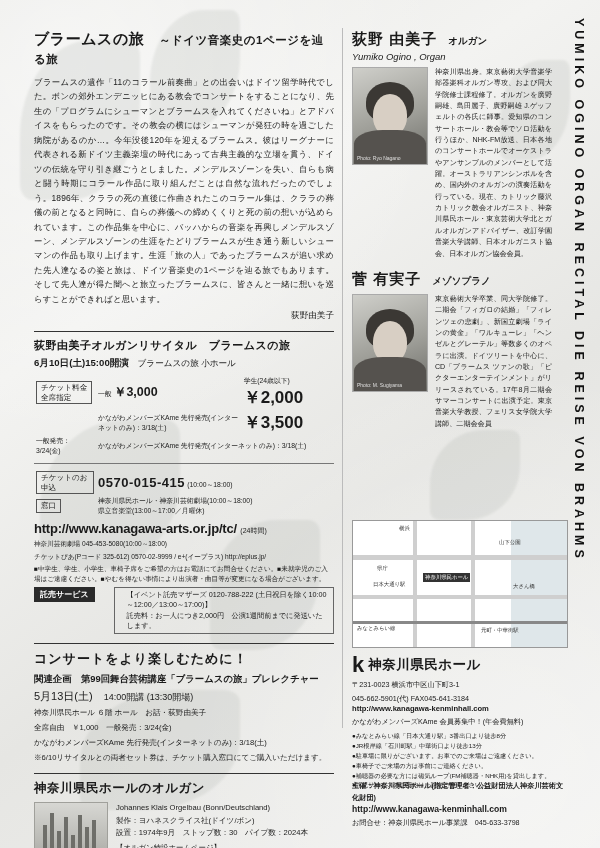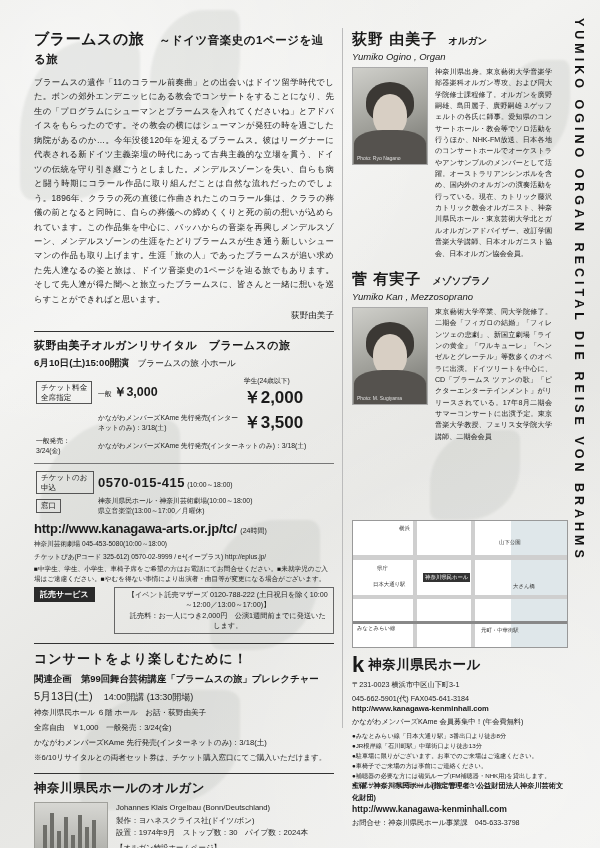--- a/index.html
+++ b/index.html
@@ -66,21 +66,21 @@
   .big-price{font-size:12.5px;font-weight:bold;}
   .mid-price{font-size:17px;font-weight:bold;}
   .tiny{font-size:6.8px;}
   .tel{font-size:13px;font-weight:bold;letter-spacing:.5px;}
   .url-big{font-size:13px;font-weight:bold;letter-spacing:-.2px;}
   .url-big .note{font-size:7px;font-weight:normal;letter-spacing:0;}
   .small-note{font-size:6.6px;line-height:1.45;margin-top:3px;}
   .dark-box{
     background:#2a2a2a;color:#fff;display:inline-block;padding:2px 6px;font-size:8px;font-weight:bold;
   }
-  .consign-row{display:flex;align-items:flex-start;gap:19px;margin-top:4px;text-align:center;}
+  .consign-row{display:flex;align-items:flex-start;gap:19px;margin-top:4px;}
   .consign-body{font-size:7.2px;line-height:1.4;border:1px solid #666;padding:2px 4px;flex:1;}
 
   .concert-head{font-size:13px;font-weight:bold;letter-spacing:1px;margin-top:4px;}
   .lecture-line{font-size:9.4px;font-weight:bold;margin-top:5px;}
   .lecture-date{font-size:11px;font-weight:normal;margin-top:3px;}
   .lecture-date .t{font-size:9px;margin-left:8px;}
   .lecture-info{font-size:7.6px;line-height:1.6;margin-top:3px;}
 
   .organ-head{font-size:12.5px;font-weight:bold;margin-top:6px;letter-spacing:.5px;}
   .organ-flex{display:flex;gap:8px;margin-top:5px;}
@@ -313,21 +313,20 @@
         </div>
         <div class="bio">神奈川県出身。東京藝術大学音楽学部器楽科オルガン専攻、および同大学院修士課程修了。オルガンを廣野嗣雄、島田麗子、廣野嗣雄 J.ゲッフェルトの各氏に師事。愛知県のコンサートホール・教会等でソロ活動を行うほか、NHK-FM放送、日本各地のコンサートホールでオーケストラやアンサンブルのメンバーとして活躍。オーストラリアンシンボルを含め、国内外のオルガンの演奏活動を行っている。現在、カトリック藤沢カトリック教会オルガニスト、神奈川県民ホール・東京芸術大学北とガルオルガンアドバイザー、改訂学園音楽大学講師、日本オルガニスト協会、日本オルガン協会会員。</div>
       </div>
     </div>
 
     <div class="artist">
       <div class="name">
         <span>菅 有実子</span>
         <span class="role">メゾソプラノ</span>
       </div>
-      <div class="rome">Yumiko Kan , Mezzosoprano</div>
       <div class="artist-flex">
         <div class="portrait">
           <span class="hair"></span>
             <span class="face"></span>
             <span class="body"></span>
           <span class="cap">Photo: M. Sugiyama</span>
         </div>
         <div class="bio">東京藝術大学卒業、同大学院修了。二期会「フィガロの結婚」「フィレンツェの悲劇」、新国立劇場「ラインの黄金」「ワルキューレ」「ヘンゼルとグレーテル」等数多くのオペラに出演。ドイツリートを中心に、CD「ブラームス ツァンの歌」「ピクターエンターテインメント」がリリースされている。17年8月二期会サマーコンサートに出演予定。東京音楽大学教授、フェリス女学院大学講師、二期会会員</div>
       </div>
     </div>

